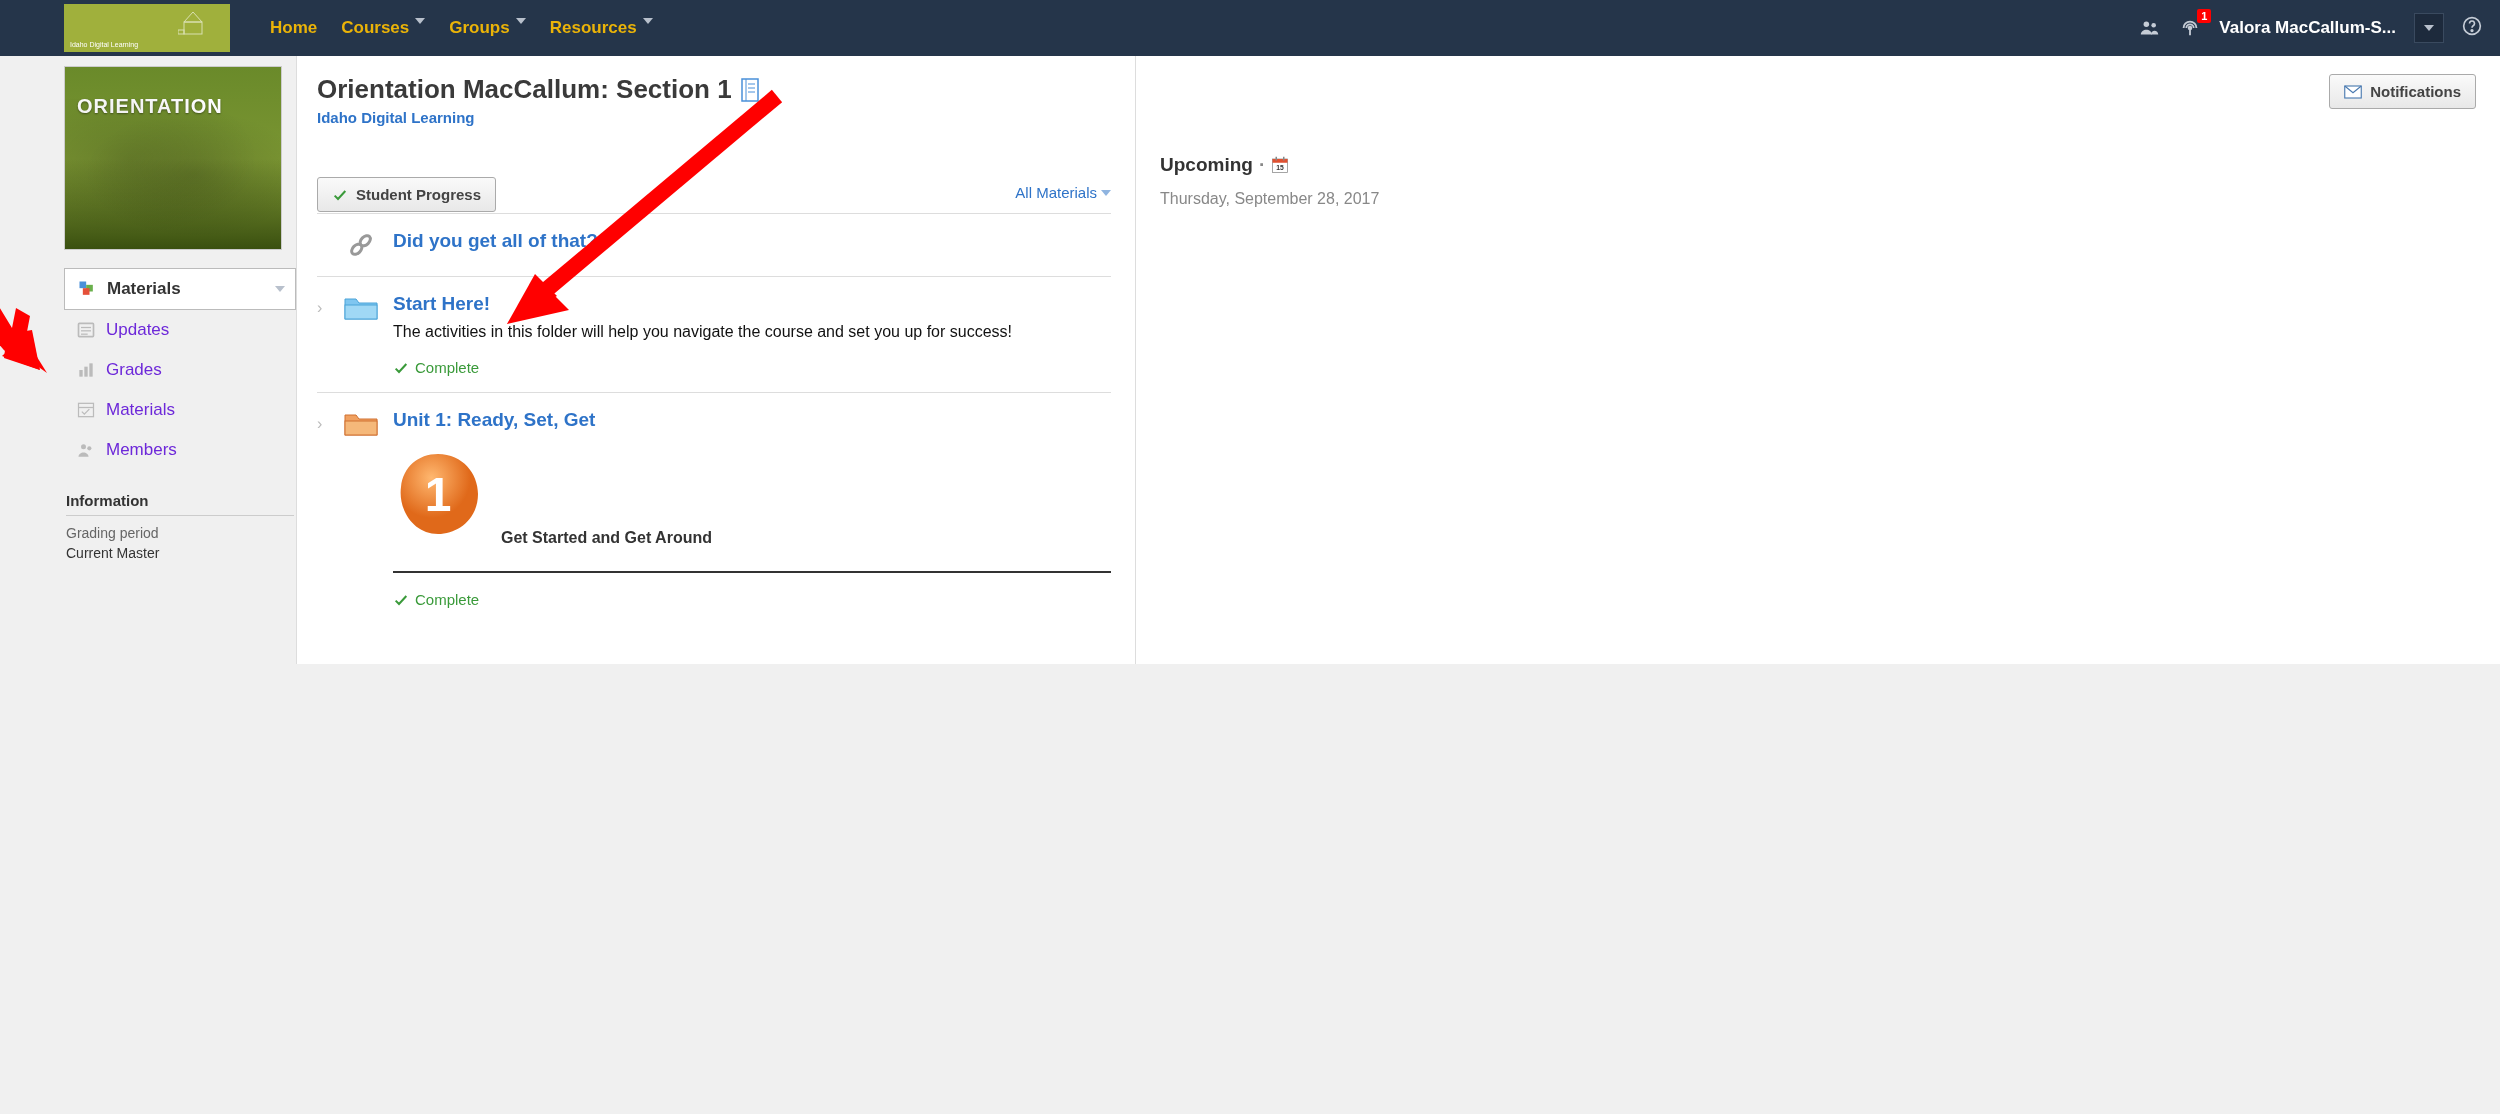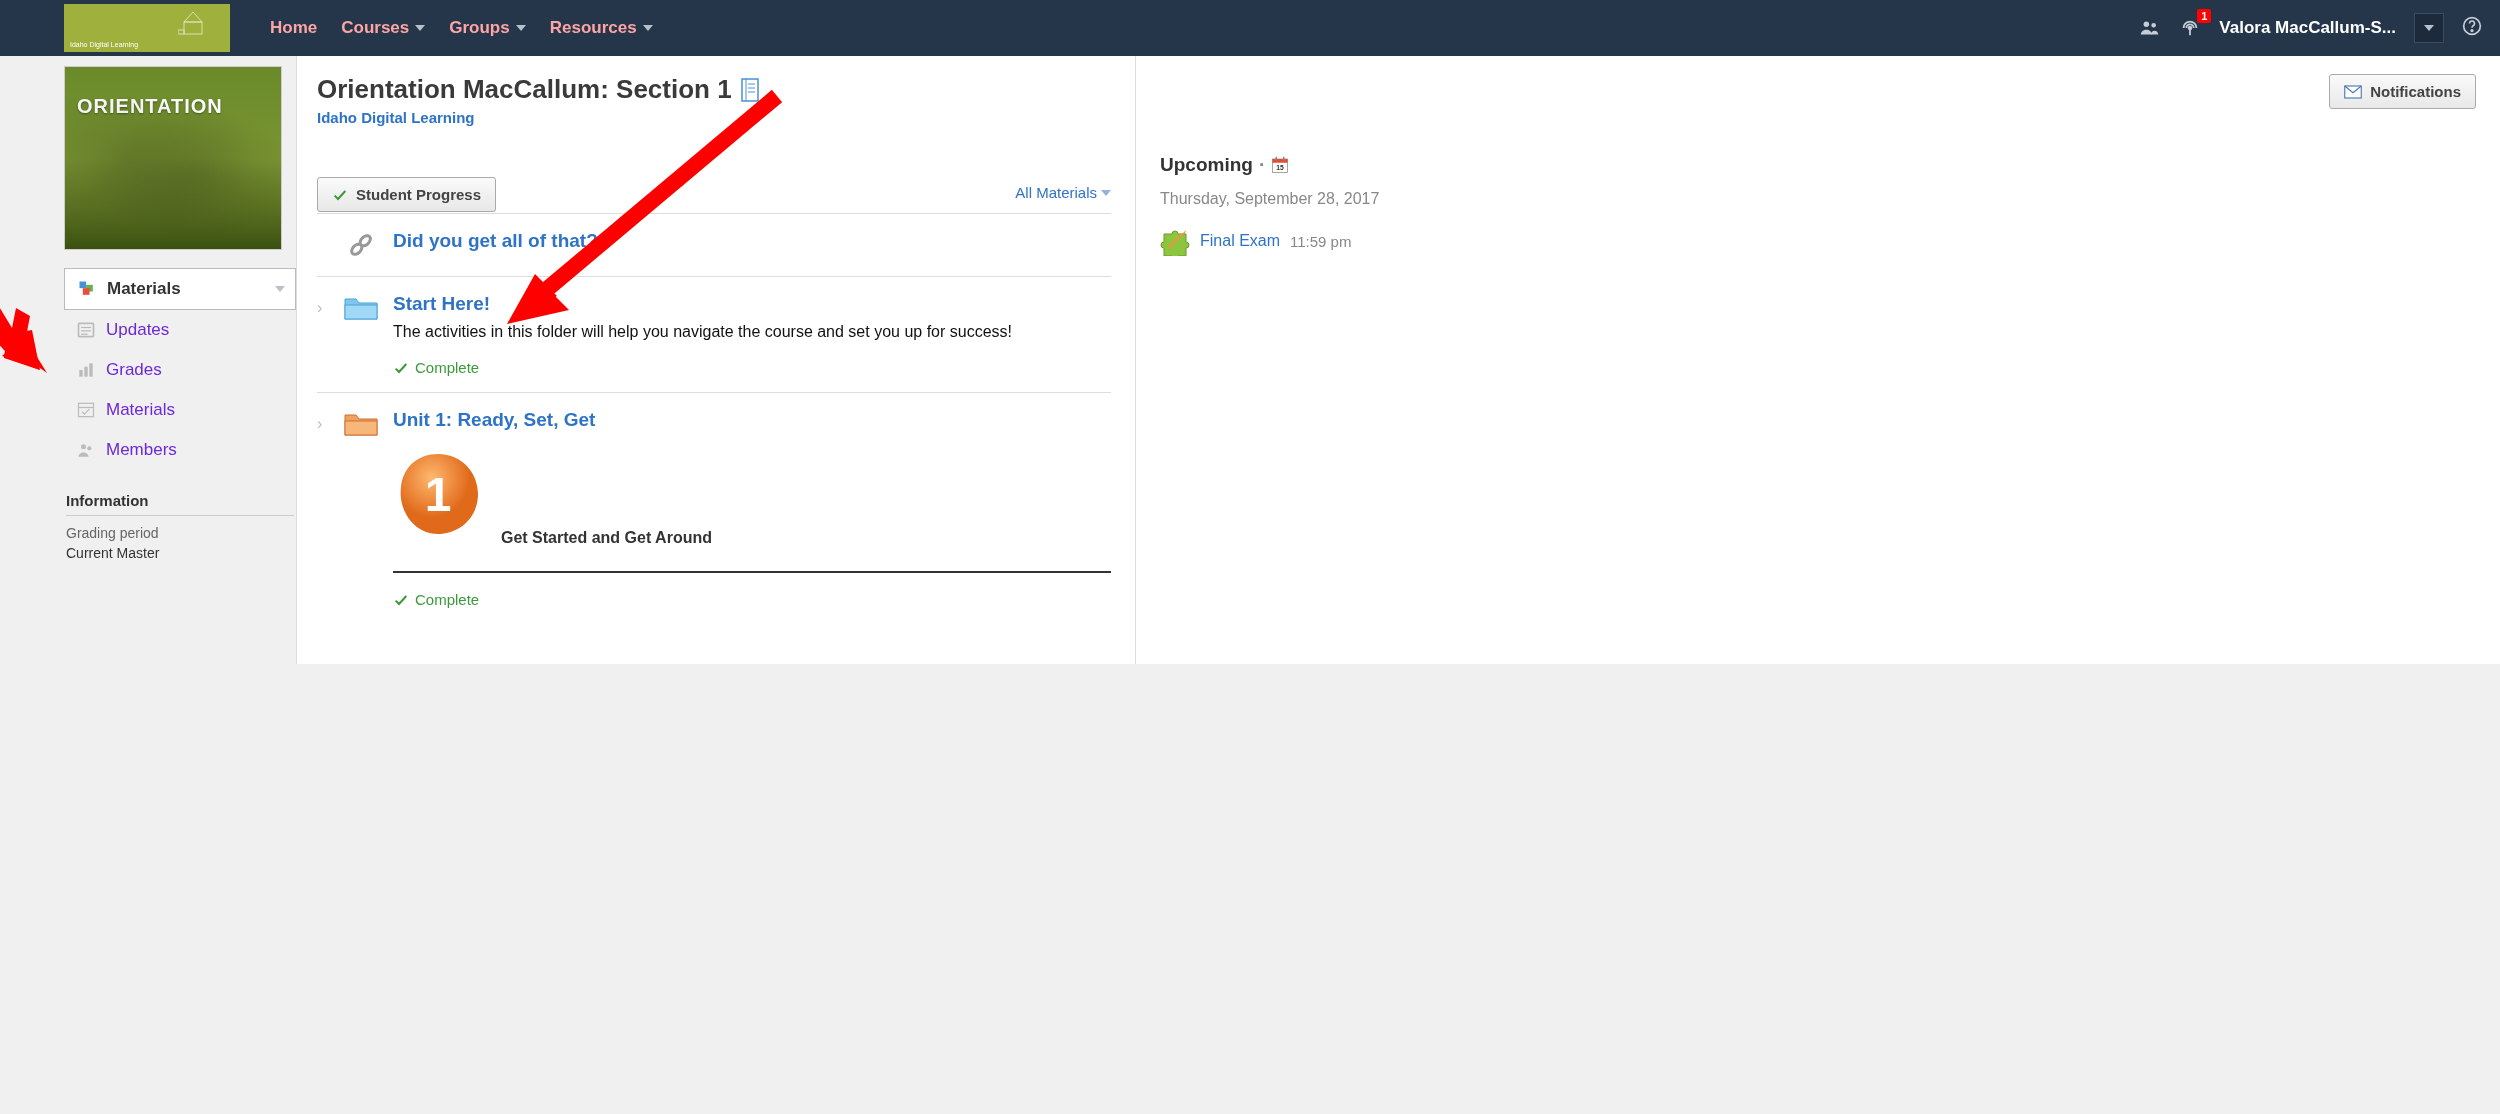--- a/index.html
+++ b/index.html
@@ -4,21 +4,21 @@
 <style>
 * { margin: 0; padding: 0; box-sizing: border-box; font-family: -apple-system, BlinkMacSystemFont, "Segoe UI", Helvetica, Arial, sans-serif; }
 body { background: #f0f0f0; color: #333; }
 
 
 .topnav { background: #25354a; height: 56px; display: flex; align-items: center; }
 .logo-box { width: 166px; height: 48px; background: #a0b03c; margin: 0 40px 0 64px; display:flex; align-items:center; justify-content:center; position:relative; }
 .logo-text { color: #fff; font-size: 7px; position:absolute; bottom:4px; left:6px; line-height:1; }
 .logo-sketch { position:absolute; top:4px; right:22px; opacity:.6; }
 .nav-items { display: flex; gap: 24px; align-items:center; flex:1; }
-.nav-item { color:#fca5a5; font-weight:600; font-size:17px; cursor:pointer; display:flex; align-items:center; gap:6px; }
+.nav-item { color:#eab308; font-weight:600; font-size:17px; cursor:pointer; display:flex; align-items:flex-start; gap:6px; }
 .caret { width:0; height:0; border-left:5px solid transparent; border-right:5px solid transparent; border-top:6px solid #b8c0cc; }
 .nav-right { margin-left:auto; display:flex; align-items:center; gap:18px; padding-right:18px; }
 .nav-icon { width:22px; height:22px; color:#c5ccd6; cursor:pointer; position:relative; }
 .badge { position:absolute; top:-8px; right:-10px; background:#ff0000; color:#fff; font-size:11px; font-weight:bold; padding:0 4px; border-radius:2px; line-height:14px; }
 .user-name { color:#fff; font-weight:600; font-size:17px; max-width:200px; white-space:nowrap; overflow:hidden; text-overflow:ellipsis; }
 .user-dd { width:30px; height:30px; background:#1d2a3c; display:flex; align-items:center; justify-content:center; cursor:pointer; border:1px solid #3a4a5f; }
 .help-icon { color:#c5ccd6; font-size:18px; cursor:pointer; }
 
 
 .page { display:flex; }
@@ -332,24 +332,15 @@
           <rect x="2" y="4" width="20" height="18" fill="#fff" stroke="#888"></rect>
           <rect x="2" y="4" width="20" height="5" fill="#e05030"></rect>
           <rect x="6" y="1" width="2" height="5" fill="#888"></rect>
           <rect x="16" y="1" width="2" height="5" fill="#888"></rect>
           <text x="12" y="19" text-anchor="middle" font-size="9" fill="#333">15</text>
         </svg>
     </div>
 
     <div class="upc-date">Thursday, September 28, 2017</div>
 
-    <div class="upc-item">
-      <svg class="puzzle-ic" viewBox="0 0 30 30">
-        <path d="M4 8 h8 a3 3 0 1 1 6 0 h8 v8 a3 3 0 1 1 0 6 v8 h-8 a3 3 0 1 1 -6 0 h-8 v-8 a3 3 0 1 1 0 -6 z" fill="#8cc63f" stroke="#6a9a2a"></path>
-        <line x1="8" y1="22" x2="22" y2="8" stroke="#d4a040" stroke-width="3"></line>
-        <polygon points="22,8 26,4 24,10" fill="#d4a040"></polygon>
-      </svg>
-      <a class="upc-link">Final Exam</a>
-      <span class="upc-time">11:59 pm</span>
-    </div>
   </div>
 
 </div>
 
 </body></html>

